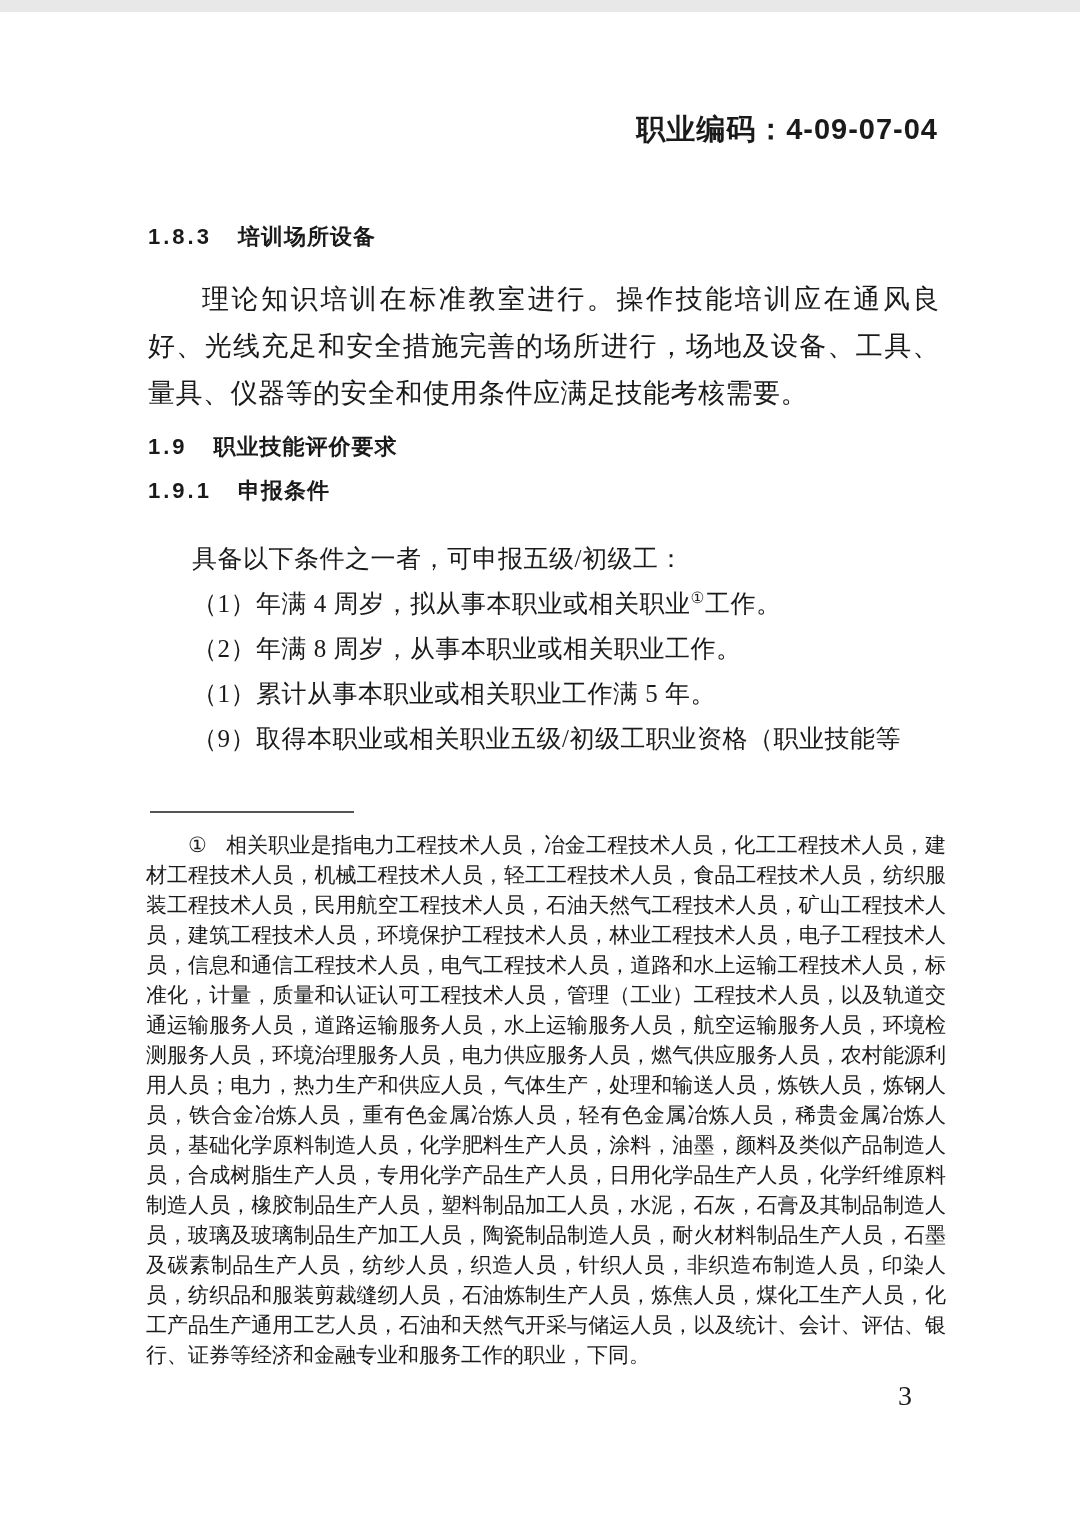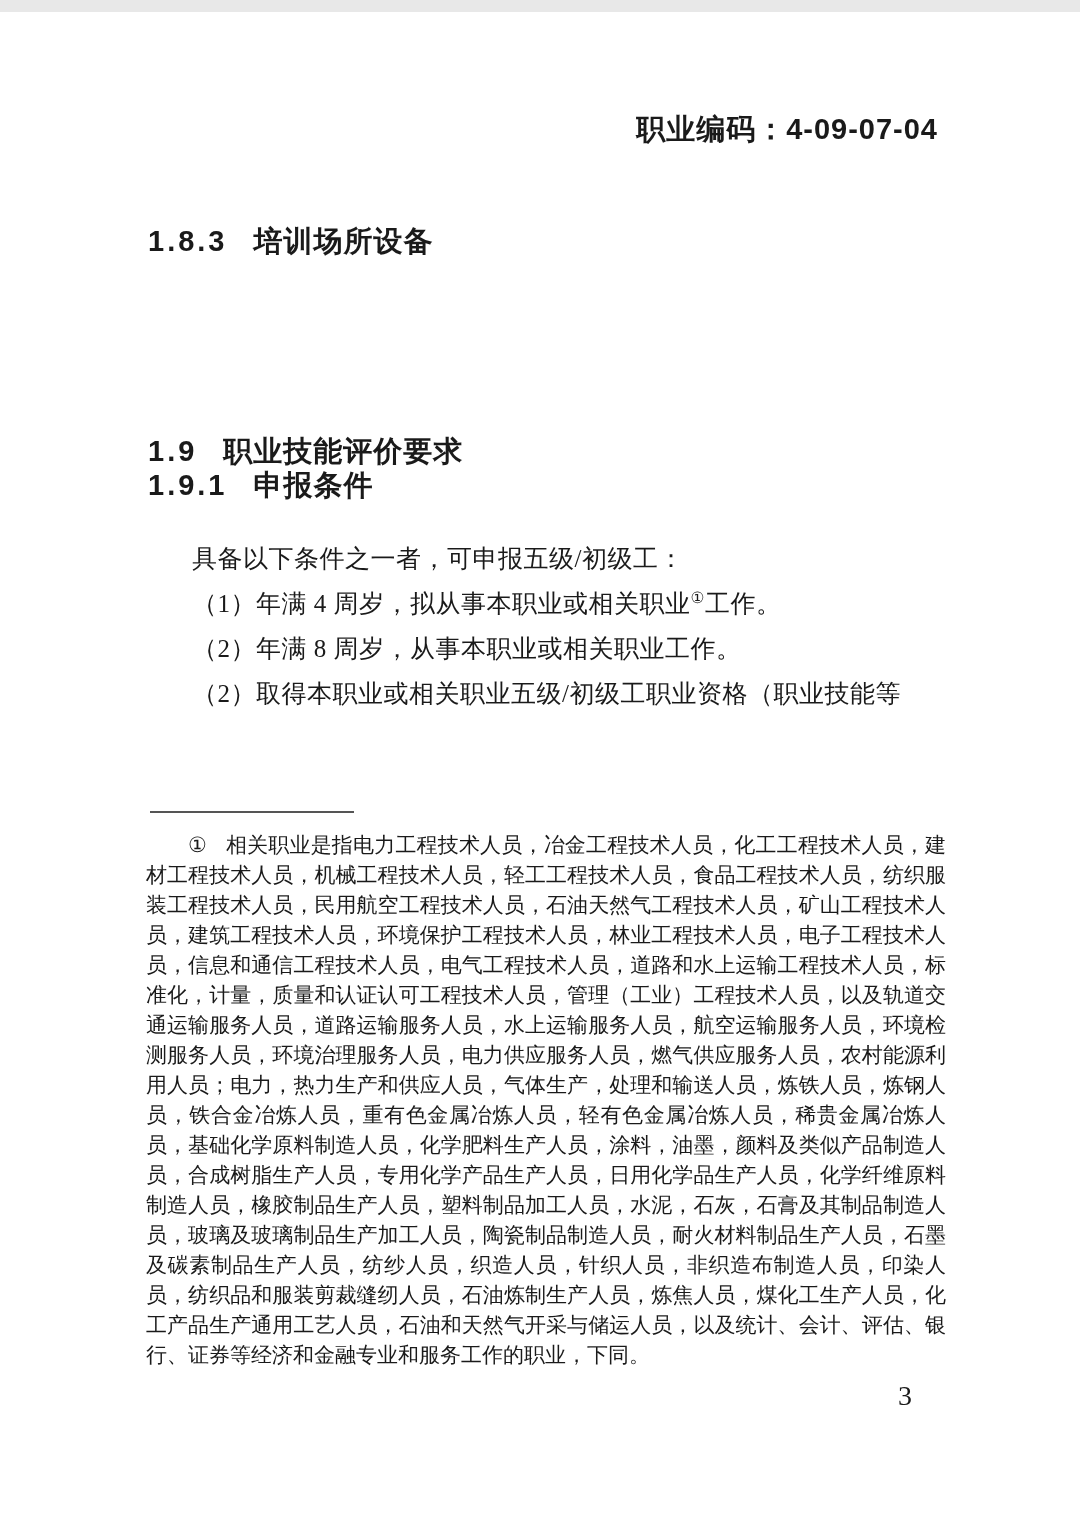--- a/index.html
+++ b/index.html
@@ -21,28 +21,28 @@
     font-weight: 700;
     font-size: 29px;
     letter-spacing: 1px;
     white-space: nowrap;
   }
   .heading {
     position: absolute;
     left: 148px;
     font-family: "Liberation Sans", sans-serif;
     font-weight: 700;
-    font-size: 29px;
+    font-size: 22px;
     white-space: nowrap;
   }
   .heading .num { letter-spacing: 3px; }
   .heading .title { margin-left: 26px; letter-spacing: 1px; }
   .h-183 { top: 210px; }
   .h-19  { top: 420px; }
-  .h-191 { top: 454px; }
+  .h-191 { top: 464px; }
   .body-para {
     position: absolute;
     left: 148px;
     top: 264px;
     width: 792px;
     font-size: 27px;
     line-height: 47px;
     text-align: justify;
     text-indent: 2em;
     letter-spacing: 0.5px;
@@ -95,34 +95,36 @@
 <body>
 
 <div class="page">
 
   <div class="header-code">职业编码：4-09-07-04</div>
 
   <div class="heading h-183">
     <span class="num">1.8.3</span><span class="title">培训场所设备</span>
   </div>
 
+  <div class="body-para">理论知识培训在标准教室进行。操作技能培训应在通风良好、光线充足和安全措施完善的场所进行，场地及设备、工具、量具、仪器等的安全和使用条件应满足技能考核需要。</div>
 
   <div class="heading h-19">
     <span class="num">1.9</span><span class="title">职业技能评价要求</span>
   </div>
 
   <div class="heading h-191">
     <span class="num">1.9.1</span><span class="title">申报条件</span>
   </div>
 
   <div class="cond-list">
     <div class="cond-line">具备以下条件之一者，可申报五级/初级工：</div>
     <div class="cond-line"><span>（1）年满 4 周岁，拟从事本职业或相关职业</span><sup>①</sup><span>工作。</span></div>
     <div class="cond-line">（2）年满 8 周岁，从事本职业或相关职业工作。</div>
-    <div class="cond-line">（2）取得本职业或相关职业五级/初级工职业资格（职业技能等</div>
+    <div class="cond-line">（1）累计从事本职业或相关职业工作满 5 年。</div>
+    <div class="cond-line">（9）取得本职业或相关职业五级/初级工职业资格（职业技能等</div>
   </div>
 
   <div class="footnote-divider"></div>
 
   <div class="footnote">
     <span class="marker">①</span><span>相关职业是指电力工程技术人员，冶金工程技术人员，化工工程技术人员，建材工程技术人员，机械工程技术人员，轻工工程技术人员，食品工程技术人员，纺织服装工程技术人员，民用航空工程技术人员，石油天然气工程技术人员，矿山工程技术人员，建筑工程技术人员，环境保护工程技术人员，林业工程技术人员，电子工程技术人员，信息和通信工程技术人员，电气工程技术人员，道路和水上运输工程技术人员，标准化，计量，质量和认证认可工程技术人员，管理（工业）工程技术人员，以及轨道交通运输服务人员，道路运输服务人员，水上运输服务人员，航空运输服务人员，环境检测服务人员，环境治理服务人员，电力供应服务人员，燃气供应服务人员，农村能源利用人员；电力，热力生产和供应人员，气体生产，处理和输送人员，炼铁人员，炼钢人员，铁合金冶炼人员，重有色金属冶炼人员，轻有色金属冶炼人员，稀贵金属冶炼人员，基础化学原料制造人员，化学肥料生产人员，涂料，油墨，颜料及类似产品制造人员，合成树脂生产人员，专用化学产品生产人员，日用化学品生产人员，化学纤维原料制造人员，橡胶制品生产人员，塑料制品加工人员，水泥，石灰，石膏及其制品制造人员，玻璃及玻璃制品生产加工人员，陶瓷制品制造人员，耐火材料制品生产人员，石墨及碳素制品生产人员，纺纱人员，织造人员，针织人员，非织造布制造人员，印染人员，纺织品和服装剪裁缝纫人员，石油炼制生产人员，炼焦人员，煤化工生产人员，化工产品生产通用工艺人员，石油和天然气开采与储运人员，以及统计、会计、评估、银行、证券等经济和金融专业和服务工作的职业，下同。</span>
   </div>
 
   <div class="page-number">3</div>
 

